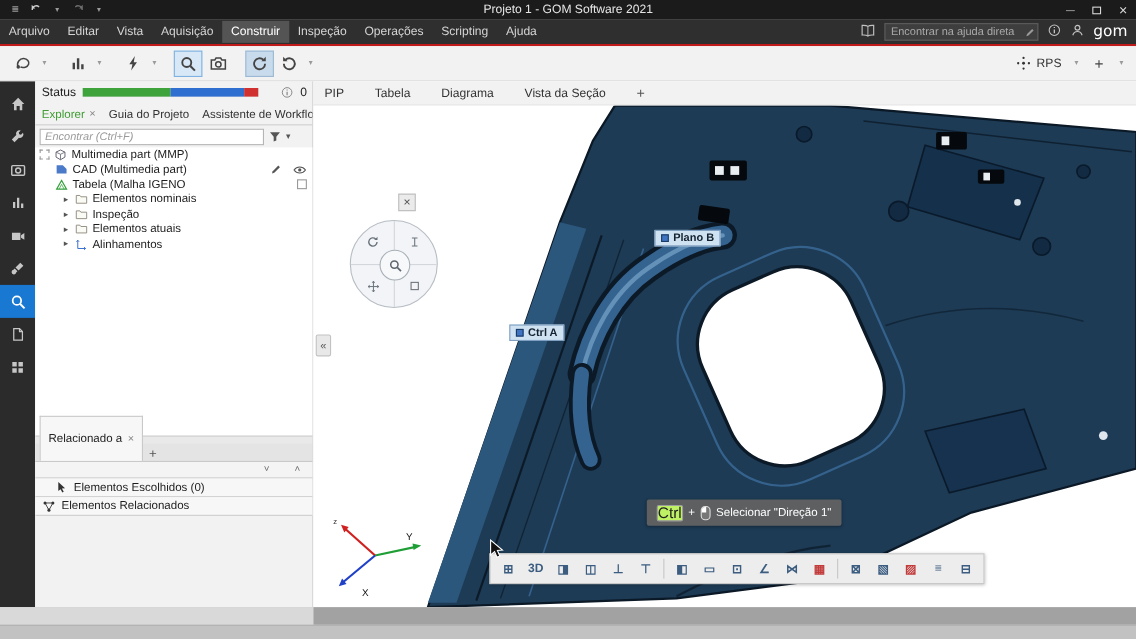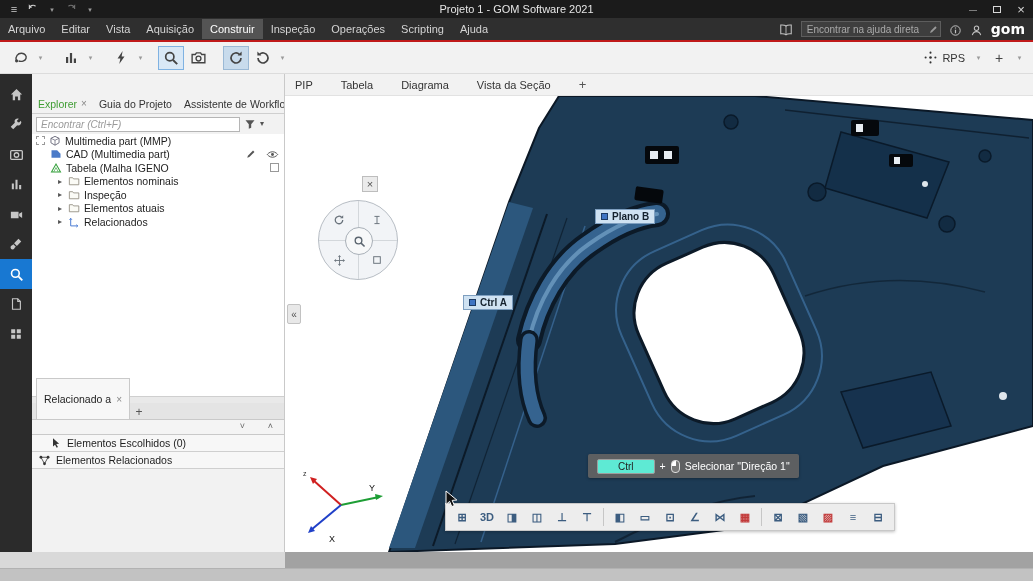--- a/index.html
+++ b/index.html
@@ -18,26 +18,26 @@
   .winbtn.close{font-size:13px}
   .maxbox{width:8px;height:7px;border:1px solid #d8d8d8}
   .caret{font-size:7px;color:#9a9a9a;line-height:1}
   .tb-ico{width:16px;height:14px;display:flex;align-items:center;justify-content:center;color:#cfcfcf}
   .tb-ico.dim{color:#6f6f6f}
 
   
   .menubar{position:absolute;left:0;top:18px;width:1033px;height:22px;background:#2f2f2f;display:flex;align-items:center;color:#d4d4d4}
   .menu-item{padding:4px 8px;font-size:11px}
   .menu-item.active{background:#545454;color:#fff}
-  .menu-right{margin-left:auto;display:flex;align-items:flex-end;gap:8px;padding-right:8px}
+  .menu-right{margin-left:auto;display:flex;align-items:flex-start;gap:8px;padding-right:8px}
   .help-search{width:140px;height:16px;background:#3e3e3e;border:1px solid #5d5d5d;color:#ddd;font-size:10px;padding:0 16px 0 5px}
   .help-search::placeholder{color:#a9a9a9;font-style:normal}
   .hs-wrap{position:relative;display:flex;align-items:center}
   .hs-ico{position:absolute;right:2px;color:#9a9a9a}
-  .gom-logo{color:#fff;font-weight:bold;font-size:14px;letter-spacing:0;font-family:"DejaVu Sans",sans-serif}
+  .gom-logo{color:#fff;font-weight:normal;font-size:14px;letter-spacing:0;font-family:"DejaVu Sans",sans-serif}
   .redline{position:absolute;left:0;top:40px;width:1033px;height:2px;background:#c01a1a}
 
   
   .toolbar{position:absolute;left:0;top:42px;width:1033px;height:32px;background:#f2f2f2;border-bottom:1px solid #dcdcdc;display:flex;align-items:center;padding:0 8px;gap:1px}
   .tbtn{height:24px;min-width:26px;display:flex;align-items:center;justify-content:center;color:#444;border:1px solid transparent}
   .tbtn.selected{background:#d9e8f6;border-color:#7fb2e2}
   .tbtn.pressed{background:#c8dbec;border-color:#9bb9d5}
   .tcaret{width:11px;height:24px;display:flex;align-items:center;justify-content:center;color:#666}
   .tgap{width:10px}
   .toolbar-right{margin-left:auto;display:flex;align-items:center;gap:2px}
@@ -83,21 +83,21 @@
   .plano{position:absolute;display:flex;align-items:center;gap:4px;background:#cfe2f2;border:1px solid #7e9fc0;padding:1px 5px;font-size:10px;font-weight:bold;color:#15222e;z-index:5}
   .plano .sq{width:7px;height:7px;background:#3f74c2;border:1px solid #1c3a63}
   .navball{position:absolute;left:33px;top:104px;width:80px;height:80px;border-radius:50%;background:rgba(241,243,246,.92);border:1px solid #b7bdc4;z-index:6;overflow:hidden}
   .navball .hline{position:absolute;left:0;top:39px;width:80px;height:1px;background:#d3d7db}
   .navball .vline{position:absolute;left:39px;top:0;width:1px;height:80px;background:#d3d7db}
   .nav-center{position:absolute;left:26px;top:26px;width:28px;height:28px;border-radius:50%;background:#f7f8f9;border:1px solid #a8afb7;display:flex;align-items:center;justify-content:center;color:#5c6670}
   .nav-q{position:absolute;width:14px;height:14px;color:#6a737c;display:flex;align-items:center;justify-content:center}
   .nav-close{position:absolute;left:77px;top:80px;width:16px;height:16px;background:#ebebeb;border:1px solid #bdbdbd;display:flex;align-items:center;justify-content:center;color:#555;font-size:11px;z-index:7}
   .collapse-btn{position:absolute;left:2px;top:208px;width:14px;height:20px;background:#e8e8e8;border:1px solid #c2c2c2;border-radius:2px;color:#555;display:flex;align-items:center;justify-content:center;font-size:10px;z-index:6}
   .tooltip{position:absolute;left:303px;top:358px;height:24px;background:rgba(98,98,98,.93);border-radius:2px;display:flex;align-items:center;gap:5px;padding:0 9px;color:#fff;font-size:10.5px;z-index:8;box-shadow:0 1px 3px rgba(0,0,0,.3)}
-  .keycap{background:#5eead4;color:#222;border:1px solid #9d9d9d;border-radius:2px;padding:0 20px;font-size:10px;line-height:13px}
+  .keycap{background:#bef264;color:#222;border:1px solid #9d9d9d;border-radius:2px;padding:0 0;font-size:14px;line-height:13px}
   .mouse-ico{width:9px;height:13px;border:1px solid #ddd;border-radius:4px;background:#777;position:relative}
   .mouse-ico::before{content:"";position:absolute;left:0;top:0;width:4px;height:5px;background:#fff;border-radius:3px 0 0 0}
   .construct-bar{position:absolute;left:160px;top:407px;height:28px;background:#ededed;border:1px solid #c8c8c8;box-shadow:0 1px 3px rgba(0,0,0,.25);display:flex;align-items:center;padding:0 4px;gap:1px;z-index:7}
   .cbtn{width:24px;height:22px;display:flex;align-items:center;justify-content:center;font-size:12px;color:#3c5d80}
   .cbtn .glyph{font-weight:bold;font-size:11px}
   .cbtn.accent{color:#c23a3a}
   .csep{width:1px;height:18px;background:#c6c6c6;margin:0 3px}
   .cursor-arrow{position:absolute;left:160px;top:394px;z-index:9}
   .axes{position:absolute;left:6px;top:370px;z-index:5}
 
@@ -456,20 +456,34 @@
     <button class="rail-btn">
         <span>
           <svg class="i" width="14" height="14">
             <use href="#sym-grid"></use>
           </svg>
         </span>
       </button>
   </div>
 
   <div class="panel">
+    <div class="status-row">
+      <span>Status</span>
+      <span class="status-bar">
+        <span class="seg-g"></span>
+        <span class="seg-b"></span>
+        <span class="seg-r"></span>
+      </span>
+      <span style="margin-left:auto;color:#888">
+          <svg class="i" width="12" height="12">
+            <use href="#sym-info"></use>
+          </svg>
+        </span>
+      <span>0</span>
+    </div>
     <div class="tabs-row">
       <span class="ptab active">
         <span>Explorer</span>
         <span class="x">×</span>
       </span>
       <span class="psep"></span>
       <span class="ptab">
           <span>Guia do Projeto</span>
         </span>
       <span class="psep"></span>
@@ -554,21 +568,21 @@
           </span>
         <span>Elementos atuais</span>
       </div>
       <div class="tree-row lvl2">
         <span class="exp">▸</span>
         <span style="color:#3a6fd0">
             <svg class="i" width="12" height="12">
               <use href="#sym-align"></use>
             </svg>
           </span>
-        <span>Relacionados</span>
+        <span>Alinhamentos</span>
       </div>
     </div>
     <div class="gap-strip"></div>
     <div class="rel-tabs">
       <span class="rel-tab">
         <span>Relacionado a</span>
         <span style="color:#888;font-size:10px">×</span>
       </span>
       <button class="rel-plus"><span>+</span></button>
     </div>

